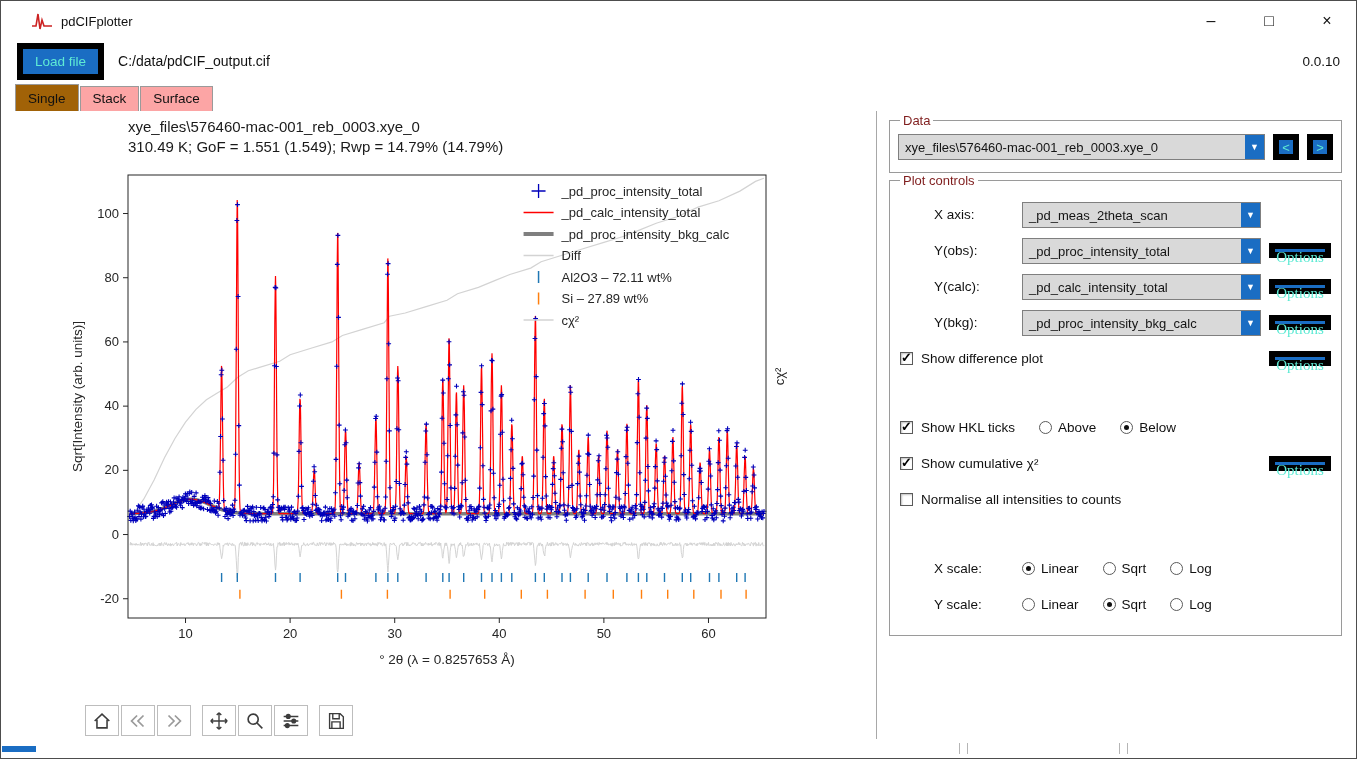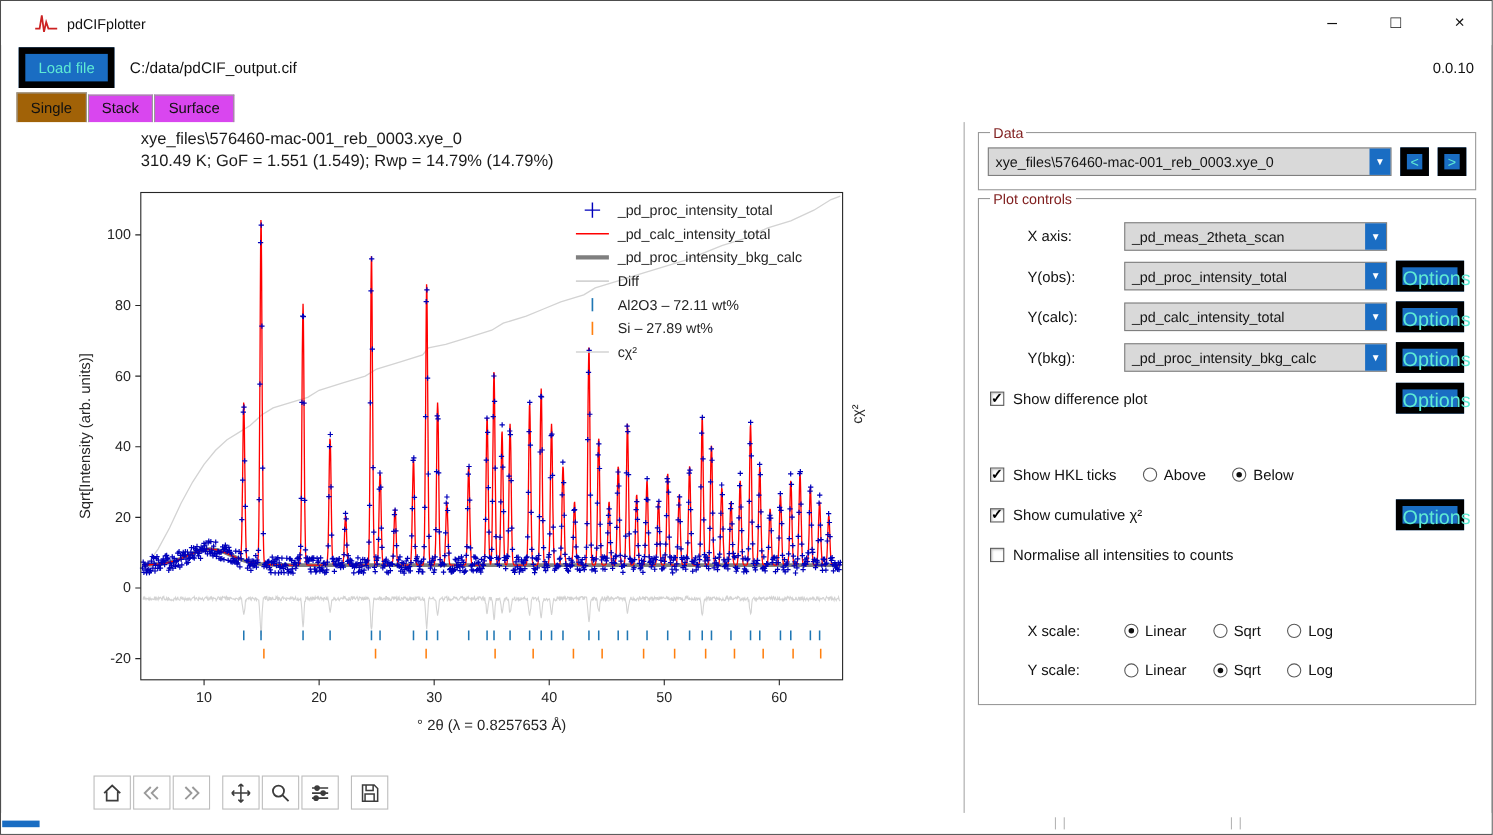--- a/index.html
+++ b/index.html
@@ -18,21 +18,21 @@
   
   .toolbar { height:40px; display:flex; align-items:center; padding:0 16px; gap:14px; }
   .btn-blue { background:var(--accent); color:#5eead4; border:6px solid #000000;
               font-size:13.5px; padding:5px 12px; font-family:inherit; }
   .file-path { font-size:14px; }
   .version { margin-left:auto; font-size:13.5px; }
 
   
   .tabs { height:30px; display:flex; align-items:flex-end; padding-left:14px; }
   .tab { border:1px solid #9a9a9a; border-bottom:none; padding:4px 12px 5px;
-         font-size:13.5px; background:#d946ef; margin-right:1px; }
+         font-size:13.5px; background:#fca5a5; margin-right:1px; }
   .tab.active { background:#a16207; padding-top:6px; }
 
   
   .main { display:flex; height:630px; }
   .left-pane { width:876px; border-right:1px solid #a8a8a8; overflow:hidden; }
   .right-pane { flex:1; padding-top:2px; overflow:hidden; }
 
   
   .figure { padding:6px 0 0 65px; }
   .fig-title { font-size:15px; color:#1a1a1a; margin-left:62px; line-height:20px; white-space:nowrap; }
@@ -54,21 +54,21 @@
   .nav-sm { width:26px; height:26px; padding:0; font-size:13px; text-align:center; }
 
   .combo { display:flex; align-items:stretch; height:26px; border:1px solid #7f7f7f;
            background:#d9d9d9; flex:1; min-width:0; }
   .combo .txt { flex:1; font-size:13px; padding:5px 6px 0; white-space:nowrap; overflow:hidden; color:#141414; }
   .combo .arrow { width:19px; background:var(--accent); color:#fff; display:flex;
                   align-items:center; justify-content:center; font-size:9px; }
 
   .pc-row { display:flex; align-items:center; margin:9px 2px; gap:8px; min-height:27px; }
   .pc-label { width:80px; font-size:13.5px; flex-shrink:0;margin-left:34px; }
-  .options-btn { width:62px; height:28px; padding:0; font-size:18px; flex-shrink:0; }
+  .options-btn { width:62px; height:15px; padding:0; font-size:15px; flex-shrink:0;font-family:Liberation Serif, serif; }
   .opt-spacer { width:62px; flex-shrink:0; }
   .flex-spacer { flex:1; }
   .pc-gap { height:24px; }
 
   .cb { width:13px; height:13px; border:1px solid #5a5a5a; background:#fff; position:relative;
         flex-shrink:0; box-shadow:inset 1px 1px 2px rgba(0,0,0,.25); }
   .cb.checked::after { content:"✓"; position:absolute; left:0; top:-3px; font-size:13px;
                        font-weight:bold; color:#000; }
   .cb-label { font-size:13.5px; }
 

